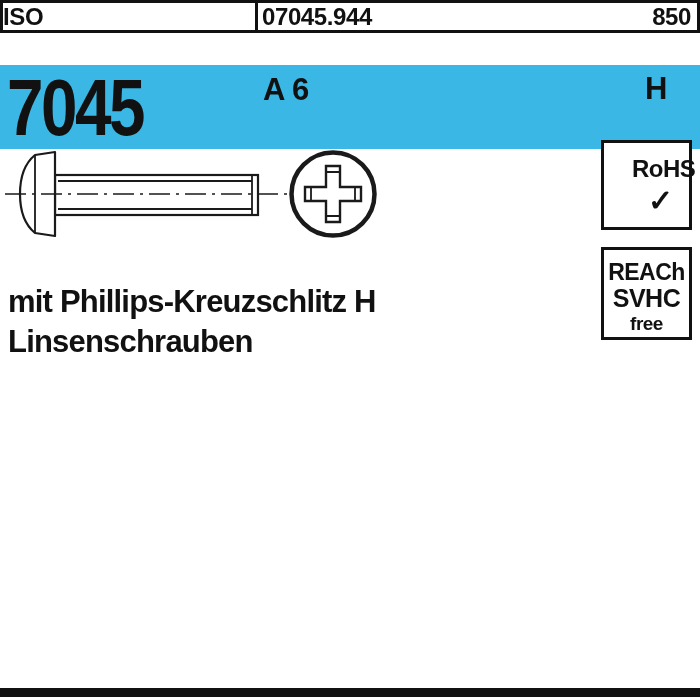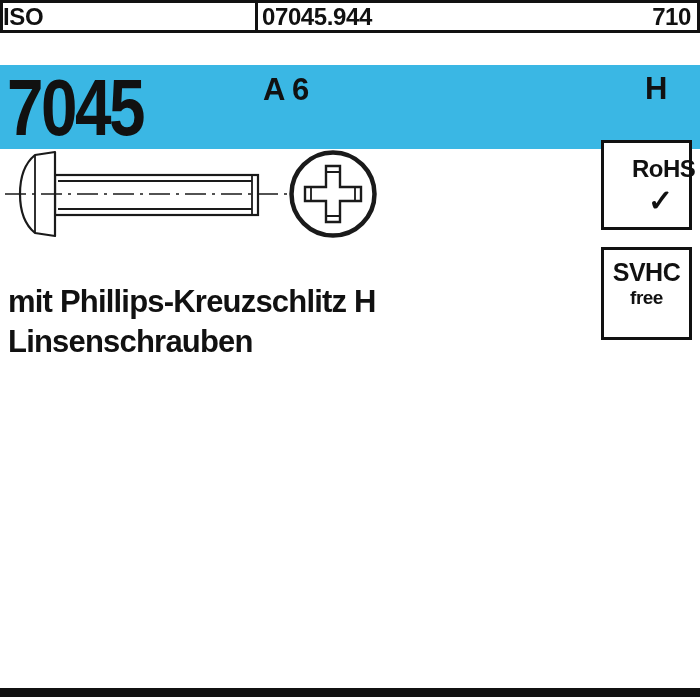--- a/index.html
+++ b/index.html
@@ -99,21 +99,21 @@
 </style>
 </head>
 <body style="background: rgb(255, 255, 255);">
 
 <div class="header">
   <div class="header-cell-left">
     <span class="header-text din">ISO</span>
   </div>
   <div class="header-cell-right">
     <span class="header-text din">07045.944</span>
-    <span class="header-text din">710</span>
+    <span class="header-text din">850</span>
   </div>
 </div>
 
 <div class="band" style="background: rgb(58, 183, 228);">
   <div class="band-number din">7045</div>
   <div class="band-material din">A 6</div>
   <div class="band-drive din">H</div>
 </div>
 
 <svg class="drawing" viewBox="0 0 400 130">
@@ -135,20 +135,21 @@
     <path d="M326.5 42 H339.5 M326.5 86 H339.5 M311 57.5 V70.5 M355 57.5 V70.5" fill="none" stroke="#1a1a1a" stroke-width="1.8"></path>
   </g>
 </svg>
 
 <div class="badge badge-rohs">
   <div class="badge-label">RoHS</div>
   <div class="badge-check">✓</div>
 </div>
 
 <div class="badge badge-reach">
+  <div class="badge-line l1">REACh</div>
   <div class="badge-line l2">SVHC</div>
   <div class="badge-line l3">free</div>
 </div>
 
 <div class="title">
   <div class="title-line">mit Phillips-Kreuzschlitz H</div>
   <div class="title-line">Linsenschrauben</div>
 </div>
 
 <div class="bottom-bar"></div>

